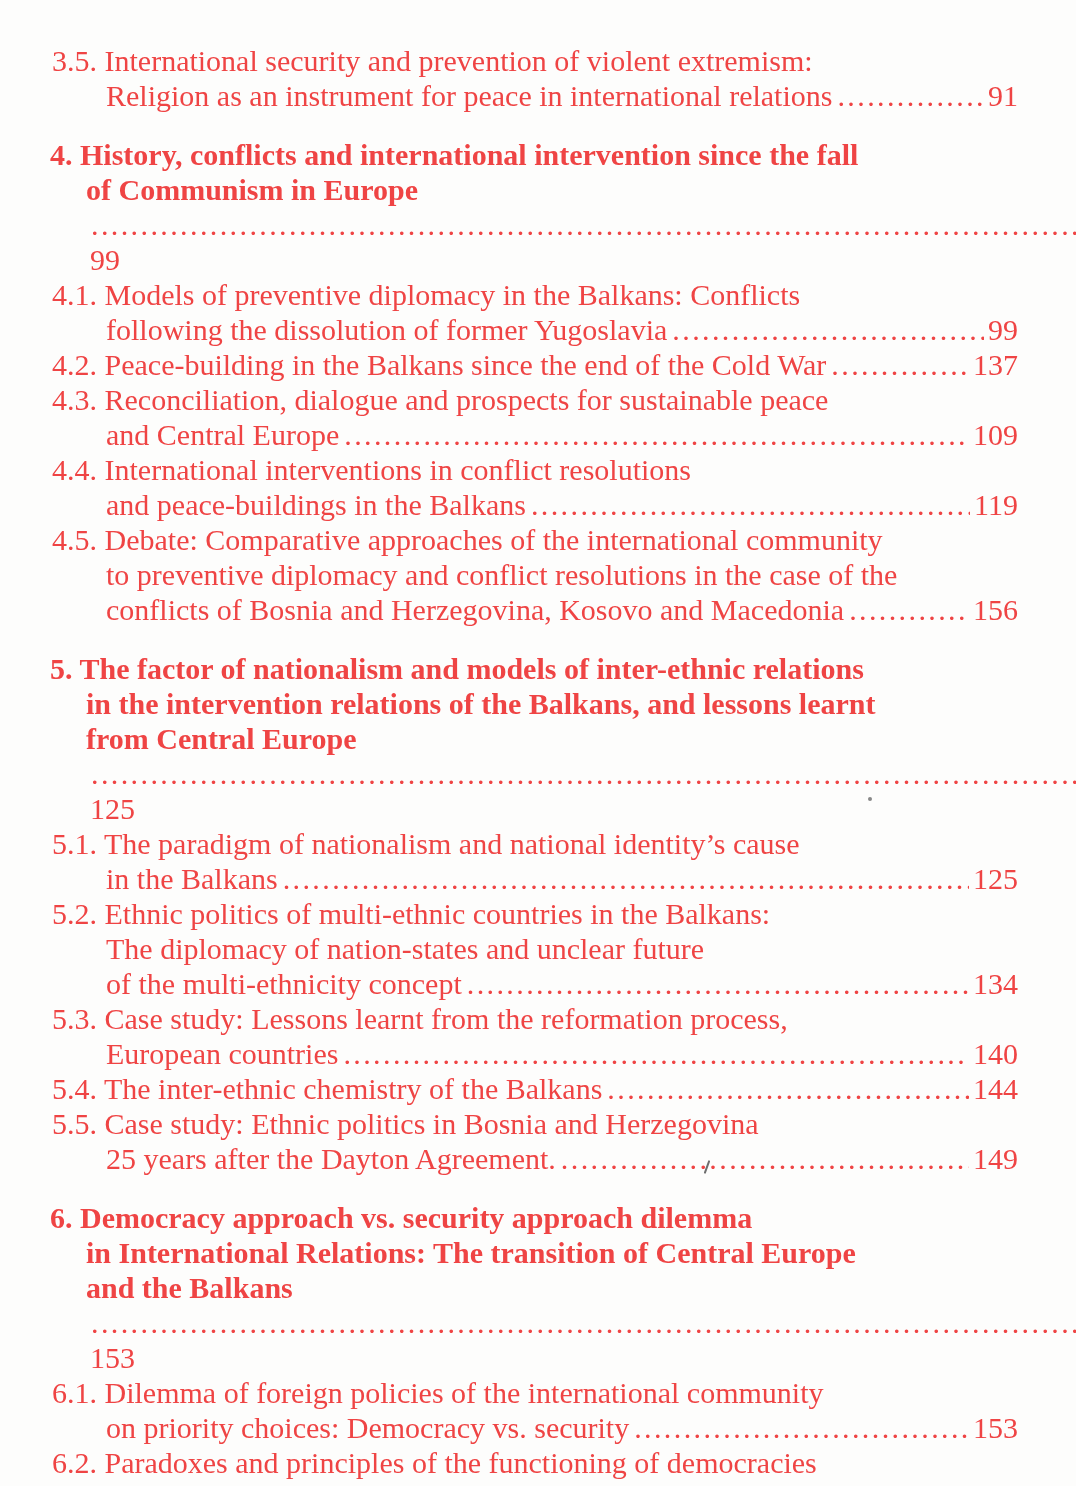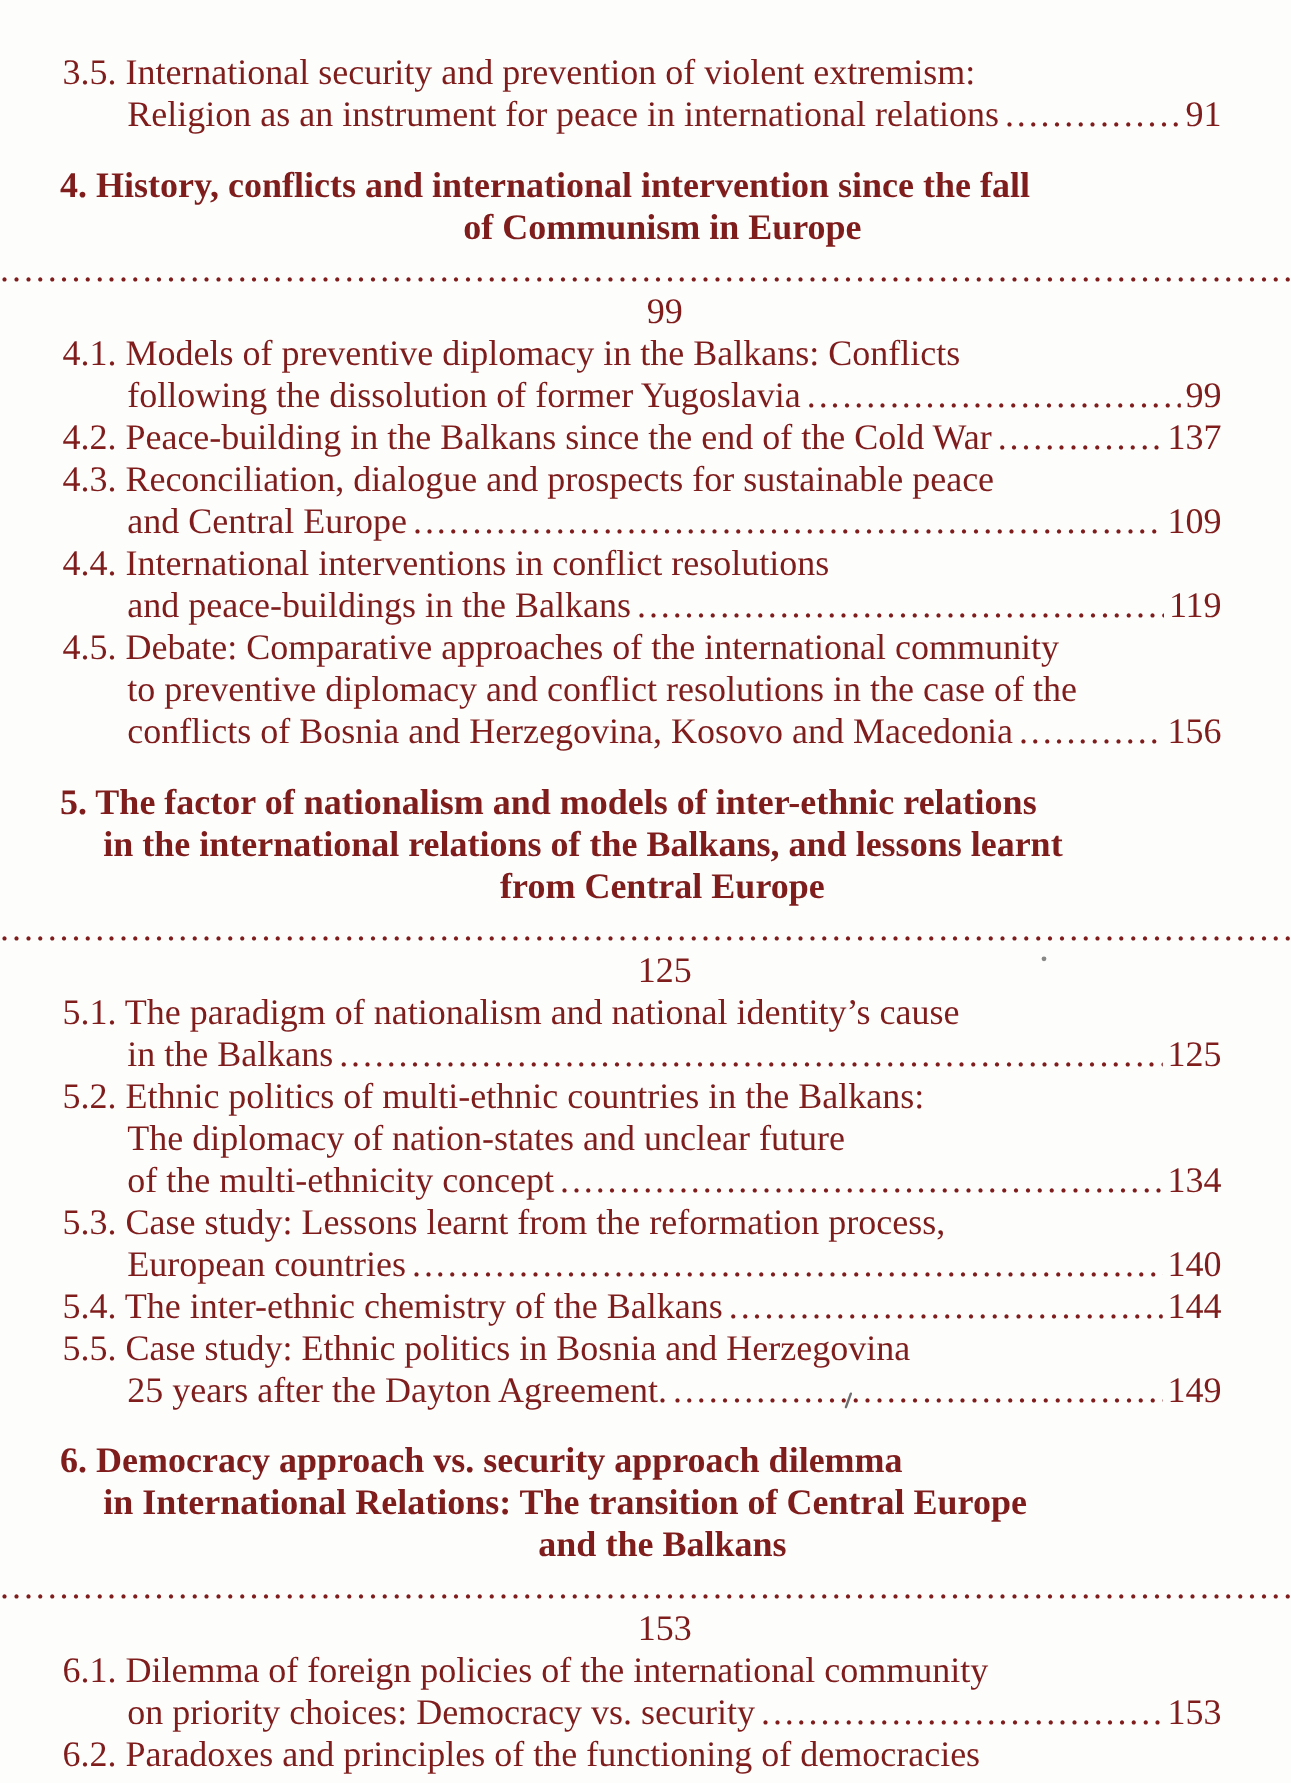--- a/index.html
+++ b/index.html
@@ -1,35 +1,35 @@
 <!DOCTYPE html>
 <html><head>
 <meta charset="utf-8">
 <style>
   html,body{margin:0;padding:0;}
   .page{
     position:relative;
     width:1076px;height:1486px;
     background:#fdfdfc;
-    color:#7f1d1d;
+    color:#ef4444;
     font-family:"Liberation Serif","DejaVu Serif",serif;
     overflow:hidden;
   }
   .toc{
     position:absolute;
     left:52px;right:58px;top:43px;
     font-size:30px;
     line-height:35px;
   }
   .entry{margin:0;}
   .entry.chapter{font-weight:bold;margin-top:24px;margin-left:-2px;}
   .ln{white-space:nowrap;}
   .entry.sub .ln.cont{padding-left:54px;}
   .entry.chapter .ln.cont{padding-left:36px;flex-direction:column;}
-  .ln.last{display:flex;align-items:center;}
+  .ln.last{display:flex;align-items:flex-start;}
   .txt{white-space:pre;flex:0 0 auto;}
   .dots{
     flex:1 1 auto;min-width:0;
     overflow:hidden;white-space:nowrap;
     font-weight:normal;
     margin-left:5px;
   }
   .dots::after{
     content:"........................................................................................................................";
     letter-spacing:2.4px;
@@ -110,21 +110,21 @@
       <div class="ln cont"><span class="txt">to preventive diplomacy and conflict resolutions in the case of the</span></div>
       <div class="ln cont last">
         <span class="txt">conflicts of Bosnia and Herzegovina, Kosovo and Macedonia</span>
         <span class="dots"></span>
         <span class="pg">156</span>
       </div>
     </div>
 
     <div class="entry chapter">
       <div class="ln"><span class="txt">5. The factor of nationalism and models of inter-ethnic relations</span></div>
-      <div class="ln cont"><span class="txt">in the international relations of the Balkans, and lessons learnt</span></div>
+      <div class="ln cont"><span class="txt">in the intervention relations of the Balkans, and lessons learnt</span></div>
       <div class="ln cont last">
         <span class="txt">from Central Europe</span>
         <span class="dots"></span>
         <span class="pg">125</span>
       </div>
     </div>
 
     <div class="entry sub">
       <div class="ln"><span class="txt">5.1. The paradigm of nationalism and national identity’s cause</span></div>
       <div class="ln cont last">

